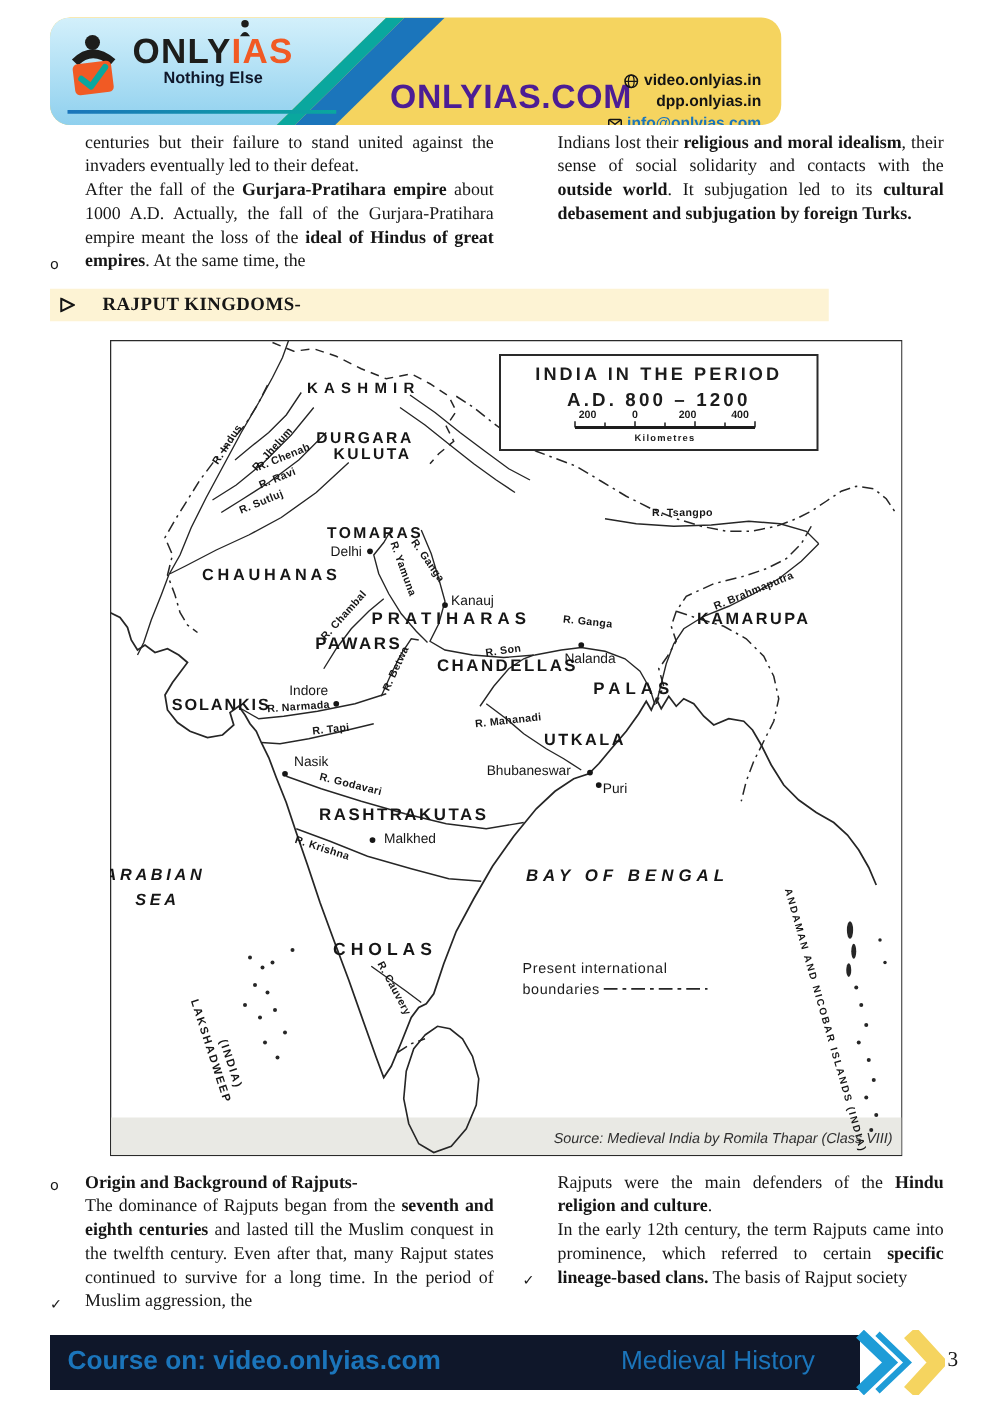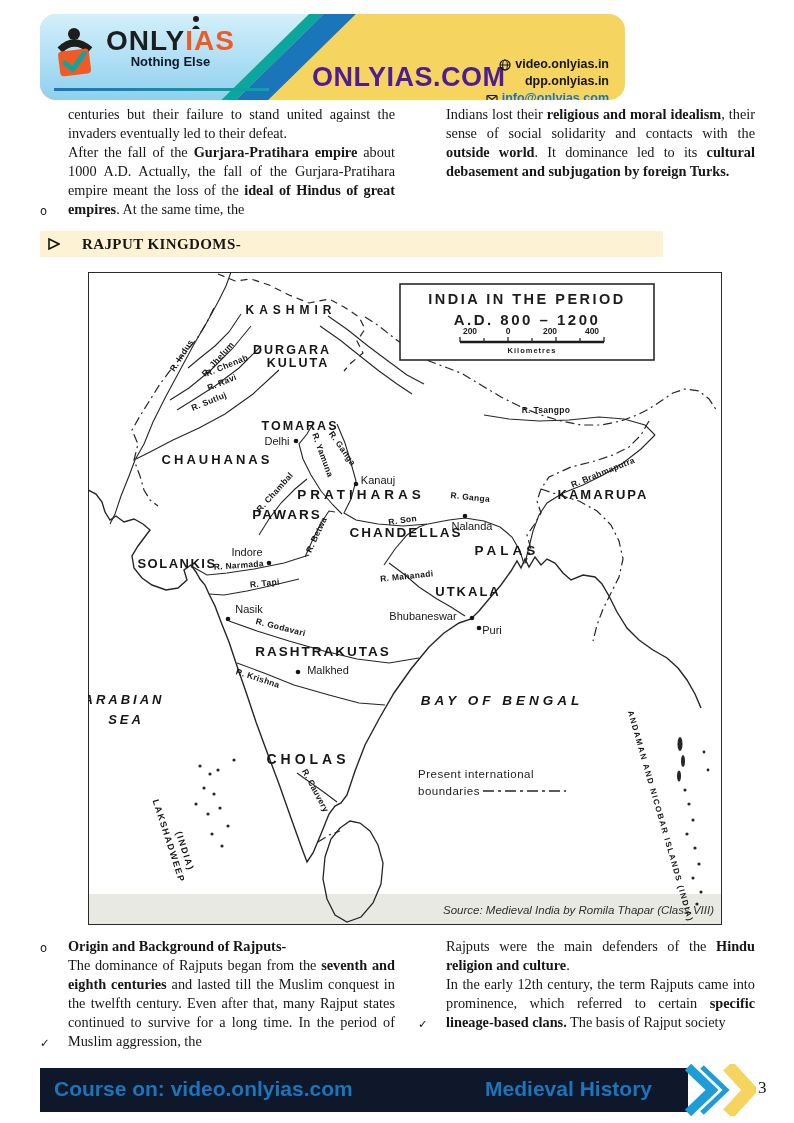--- a/index.html
+++ b/index.html
@@ -52,21 +52,21 @@
 
   
   .mapbox{position:absolute;left:88px;top:272px;width:634px;height:653px;}
   .mapbox svg{display:block;}
 
   
   .fband{position:absolute;left:40px;top:1068px;width:648px;height:44px;background:#0f172a;}
   .fcourse{position:absolute;left:14px;top:9px;font-family:"Liberation Sans",sans-serif;
         font-weight:bold;font-size:21px;color:#1b75bb;}
   .fsubject{position:absolute;right:36px;top:9px;font-family:"Liberation Sans",sans-serif;
-        font-weight:bold;font-size:21px;color:#1b75bb;}
+        font-weight:normal;font-size:21px;color:#1b75bb;}
   .fchev{position:absolute;left:684px;top:1064px;}
   .pagenum{position:absolute;left:758px;top:1078px;font-size:17px;font-family:"Liberation Serif",serif;}
 </style>
 </head>
 <body>
 
 <div class="hdr">
   <div class="hdr-blue">
     <div class="p1"></div>
       <div class="p2"></div>
@@ -127,21 +127,21 @@
       <div class="txt"><span>centuries but their failure to stand united against the invaders eventually led to their defeat.</span></div>
     </div>
     <div class="li">
       <span class="marker">o</span>
       <div class="txt"><span>After the fall of the </span><span class="b1">Gurjara-Pratihara empire</span><span> about 1000 A.D. Actually, the fall of the Gurjara-Pratihara empire meant the loss of the </span><span class="b1">ideal of Hindus of great empires</span><span>. At the same time, the</span></div>
     </div>
   </div>
 <div class="col" id="intro-right">
     <div class="li">
       <span class="marker"></span>
-      <div class="txt"><span>Indians lost their </span><span class="b1">religious and moral idealism</span><span>, their sense of social solidarity and contacts with the </span><span class="b1">outside world</span><span>. It dominance led to its </span><span class="b1">cultural debasement and subjugation by foreign Turks.</span></div>
+      <div class="txt"><span>Indians lost their </span><span class="b1">religious and moral idealism</span><span>, their sense of social solidarity and contacts with the </span><span class="b1">outside world</span><span>. It subjugation led to its </span><span class="b1">cultural debasement and subjugation by foreign Turks.</span></div>
     </div>
   </div>
 
 <div class="sect">
   <svg class="arrow" viewBox="0 0 12 12">
     <polygon points="1,1 11,6 1,11" fill="none" stroke="#141414" stroke-width="1.6"></polygon>
   </svg>
   <span class="stitle">RAJPUT KINGDOMS-</span>
 </div>
 

